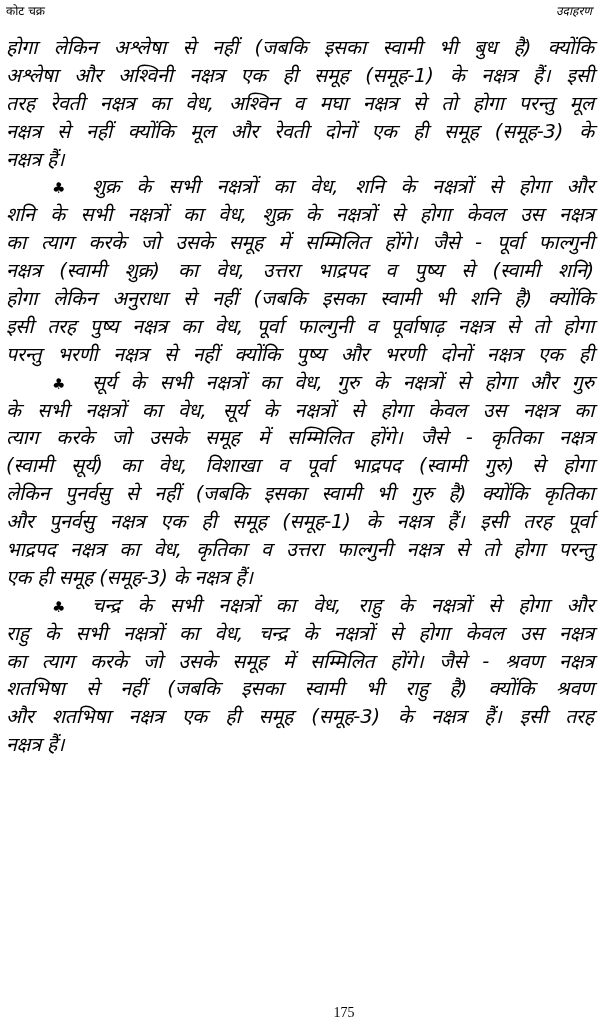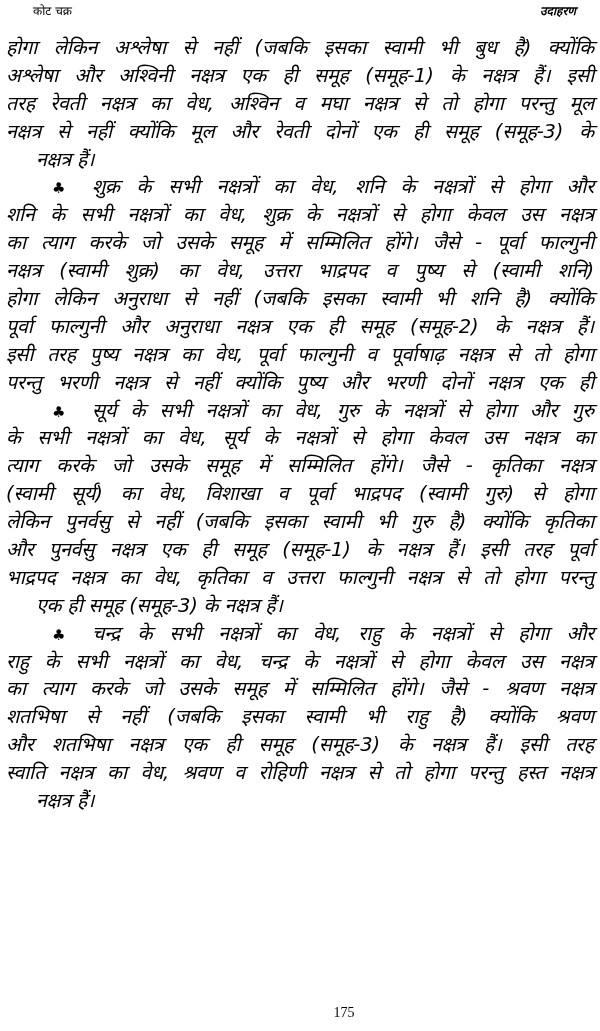--- a/index.html
+++ b/index.html
@@ -15,54 +15,51 @@
     color: #000000;
     font-family: "DejaVu Sans", "Liberation Sans", sans-serif;
   }
   .running-header {
     position: absolute;
     top: 2px;
     left: 6px;
     right: 8px;
     height: 20px;
     font-size: 12px;
-    margin-left: 27px;
   }
   .running-header .left {
     position: absolute;
     left: 0;
     top: 0;
   }
   .running-header .right {
     position: absolute;
-    right: 16px;
+    right: 0;
     top: 0;
     font-style: italic;
-    font-weight: bold;
   }
   .page-body {
     position: absolute;
     top: 34px;
     left: 6px;
     width: 588px;
   }
   .line {
     display: block;
     height: 27.9px;
     line-height: 27.9px;
     font-size: 19.5px;
     white-space: nowrap;
     text-align: justify;
     text-align-last: justify;
     letter-spacing: -0.2px;
     font-style: italic;
   }
   .line.last {
     text-align-last: left;
-    margin-left: 30px;
   }
   .line.indent {
     padding-left: 46px;
   }
   .club {
     display: inline-block;
     font-size: 15px;
     width: 40px;
     text-align: left;
   }
@@ -94,21 +91,20 @@
     <span class="line">नक्षत्र से नहीं क्योंकि मूल और रेवती दोनों एक ही समूह (समूह-3) के</span>
     <span class="line last">नक्षत्र हैं।</span>
   </div>
 
   <div>
     <div class="line indent"><span class="club">♣</span><span>शुक्र के सभी नक्षत्रों का वेध, शनि के नक्षत्रों से होगा और</span></div>
     <span class="line">शनि के सभी नक्षत्रों का वेध, शुक्र के नक्षत्रों से होगा केवल उस नक्षत्र</span>
     <span class="line">का त्याग करके जो उसके समूह में सम्मिलित होंगे। जैसे - पूर्वा फाल्गुनी</span>
     <span class="line">नक्षत्र (स्वामी शुक्र) का वेध, उत्तरा भाद्रपद व पुष्य से (स्वामी शनि)</span>
     <span class="line">होगा लेकिन अनुराधा से नहीं (जबकि इसका स्वामी भी शनि है) क्योंकि</span>
-    <span class="line">पूर्वा फाल्गुनी और अनुराधा नक्षत्र एक ही समूह (समूह-2) के नक्षत्र हैं।</span>
     <span class="line">इसी तरह पुष्य नक्षत्र का वेध, पूर्वा फाल्गुनी व पूर्वाषाढ़ नक्षत्र से तो होगा</span>
     <span class="line">परन्तु भरणी नक्षत्र से नहीं क्योंकि पुष्य और भरणी दोनों नक्षत्र एक ही</span>
   </div>
 
   <div>
     <div class="line indent"><span class="club">♣</span><span>सूर्य के सभी नक्षत्रों का वेध, गुरु के नक्षत्रों से होगा और गुरु</span></div>
     <span class="line">के सभी नक्षत्रों का वेध, सूर्य के नक्षत्रों से होगा केवल उस नक्षत्र का</span>
     <span class="line">त्याग करके जो उसके समूह में सम्मिलित होंगे। जैसे - कृतिका नक्षत्र</span>
     <span class="line">(स्वामी सूर्य) का वेध, विशाखा व पूर्वा भाद्रपद (स्वामी गुरु) से होगा</span>
     <span class="line">लेकिन पुनर्वसु से नहीं (जबकि इसका स्वामी भी गुरु है) क्योंकि कृतिका</span>
@@ -116,19 +112,18 @@
     <span class="line">भाद्रपद नक्षत्र का वेध, कृतिका व उत्तरा फाल्गुनी नक्षत्र से तो होगा परन्तु</span>
     <span class="line last">एक ही समूह (समूह-3) के नक्षत्र हैं।</span>
   </div>
 
   <div>
     <div class="line indent"><span class="club">♣</span><span>चन्द्र के सभी नक्षत्रों का वेध, राहु के नक्षत्रों से होगा और</span></div>
     <span class="line">राहु के सभी नक्षत्रों का वेध, चन्द्र के नक्षत्रों से होगा केवल उस नक्षत्र</span>
     <span class="line">का त्याग करके जो उसके समूह में सम्मिलित होंगे। जैसे - श्रवण नक्षत्र</span>
     <span class="line">शतभिषा से नहीं (जबकि इसका स्वामी भी राहु है) क्योंकि श्रवण</span>
     <span class="line">और शतभिषा नक्षत्र एक ही समूह (समूह-3) के नक्षत्र हैं। इसी तरह</span>
-    <span class="line">स्वाति नक्षत्र का वेध, श्रवण व रोहिणी नक्षत्र से तो होगा परन्तु हस्त नक्षत्र</span>
     <span class="line last">नक्षत्र हैं।</span>
   </div>
 
 </div>
 
 <div class="page-number">175</div>
 
 </body></html>

